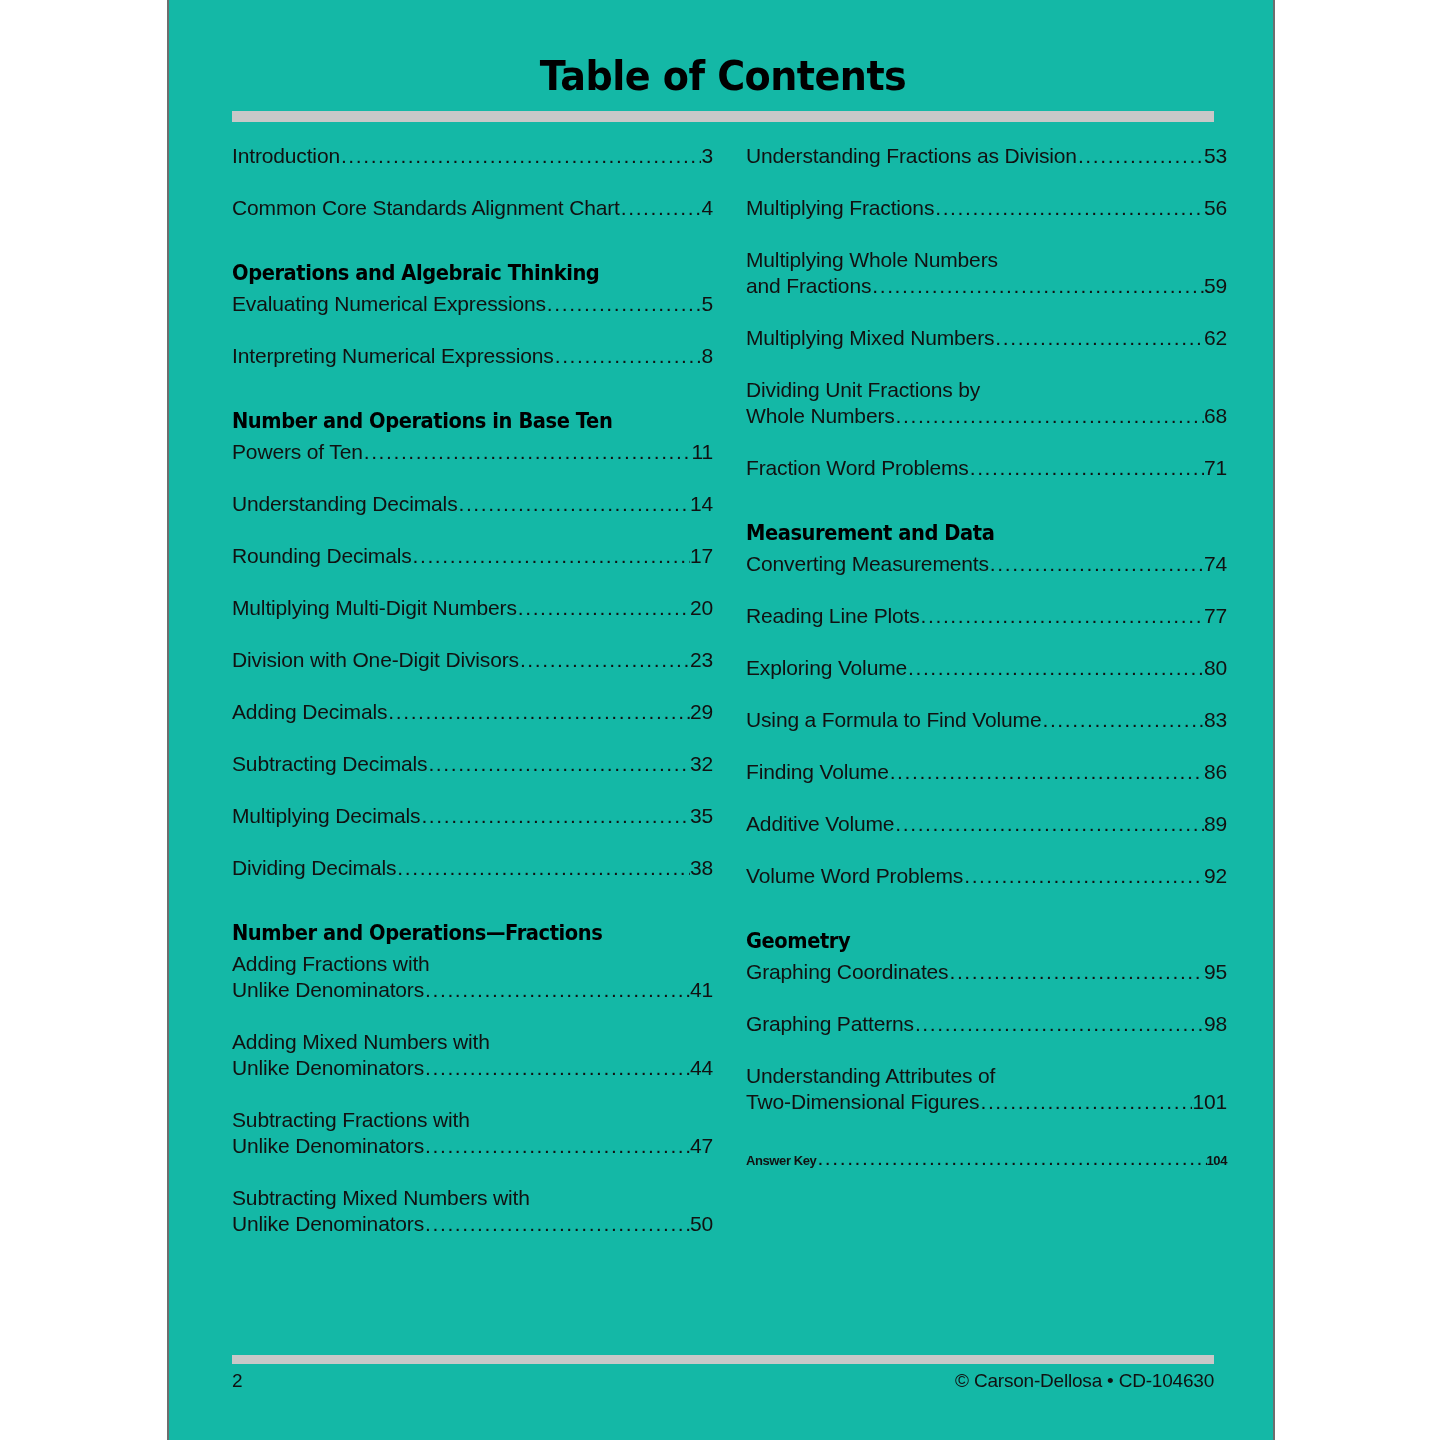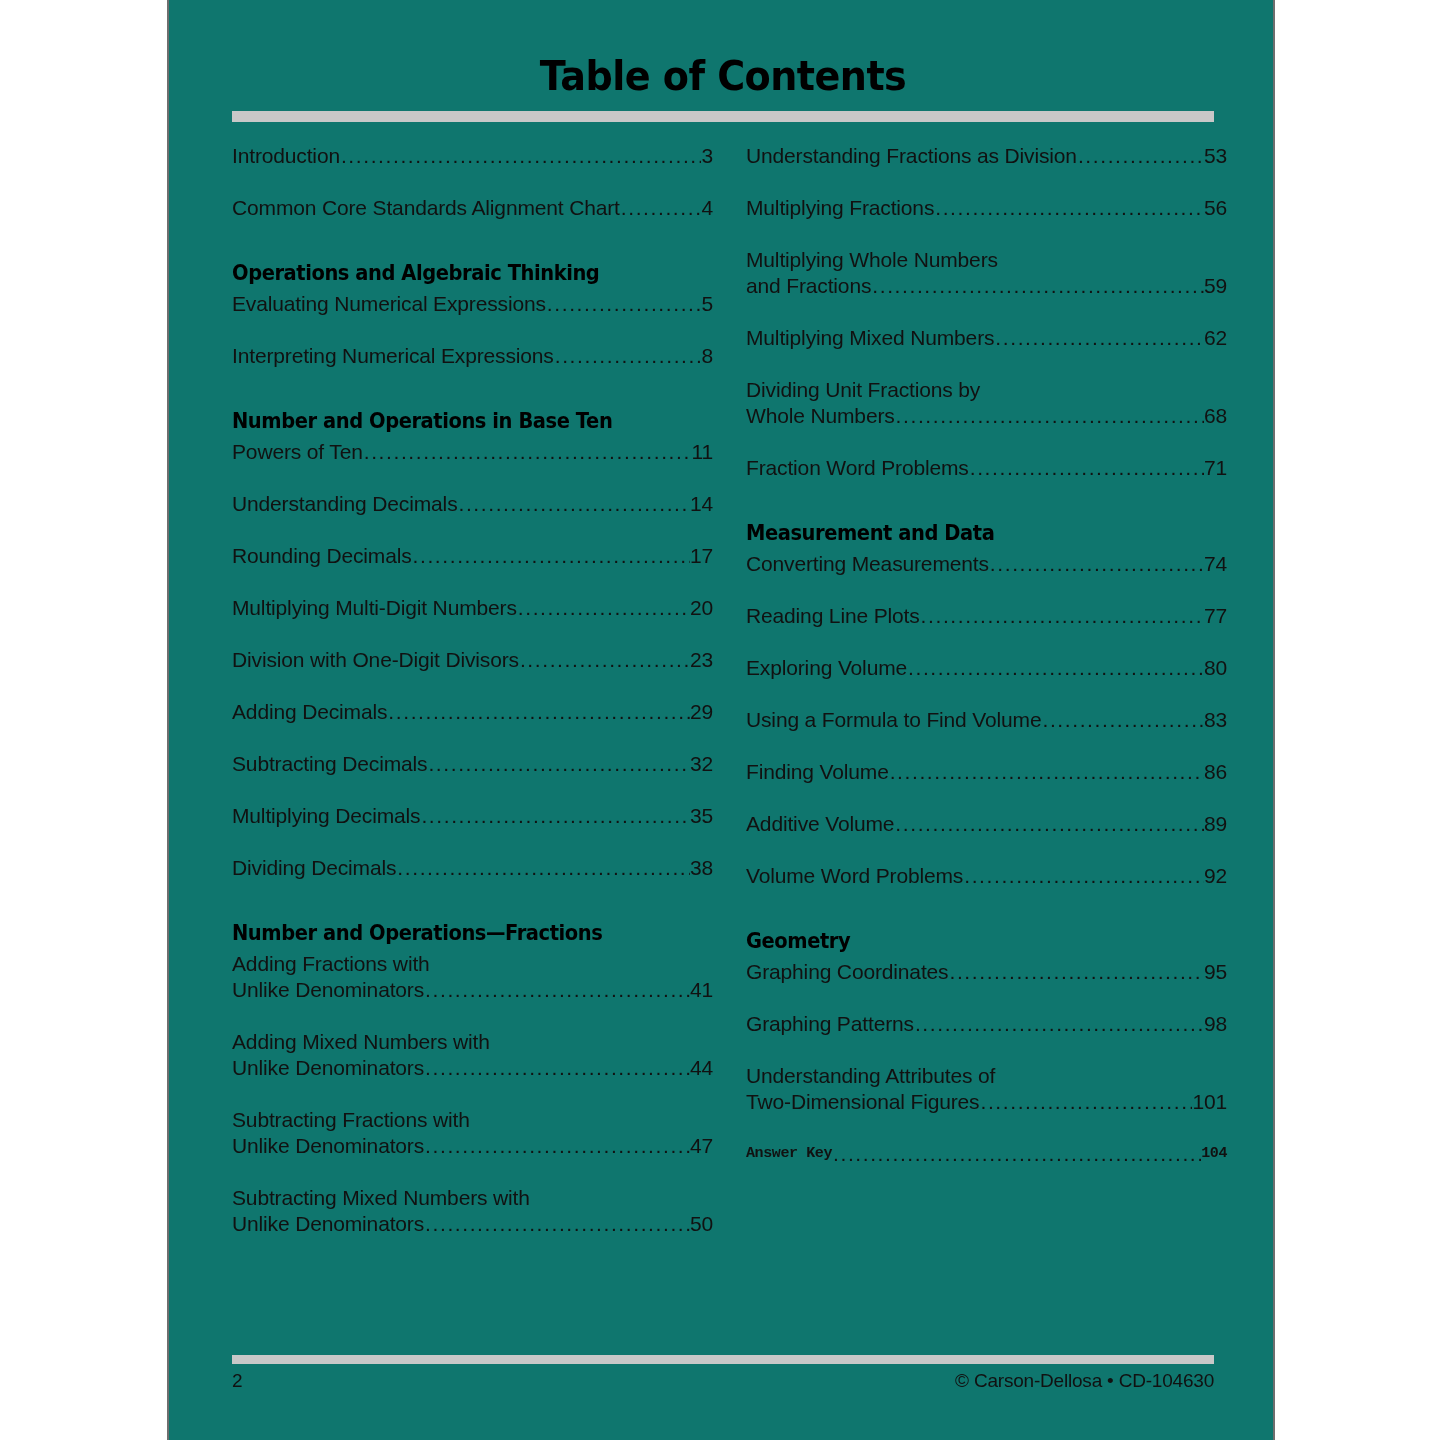--- a/index.html
+++ b/index.html
@@ -16,21 +16,21 @@
 
   .page {
     position: absolute;
     left: 167px;
     top: 0px;
     width: 1108px;
     height: 1440px;
     border-left: 2px solid #6e6e6e;
     border-right: 2px solid #6e6e6e;
     box-sizing: border-box;
-    background: #0f766e;
+    background: #14b8a6;
   }
 
   .page-inner {
     position: absolute;
     left: 63px;   
     top: 0;
     width: 982px; 
     height: 1440px;
   }
 
@@ -126,24 +126,25 @@
     white-space: pre;
     text-align: right;
   }
   .entry .cont {
     display: block;
     white-space: nowrap;
   }
 
   .entry.bold .label,
   .entry.bold .pg {
-    font-family: Liberation Mono, monospace;
+    font-family: Liberation Sans, sans-serif;
     font-weight: bold;
-    font-size: 15px;
+    font-size: 13px;
     letter-spacing: -0.4px;
+    margin-top: 7px;
   }
 
   
   .footer {
     position: absolute;
     top: 1370px;
     left: 0;
     width: 982px;
     display: flex;
     justify-content: space-between;

